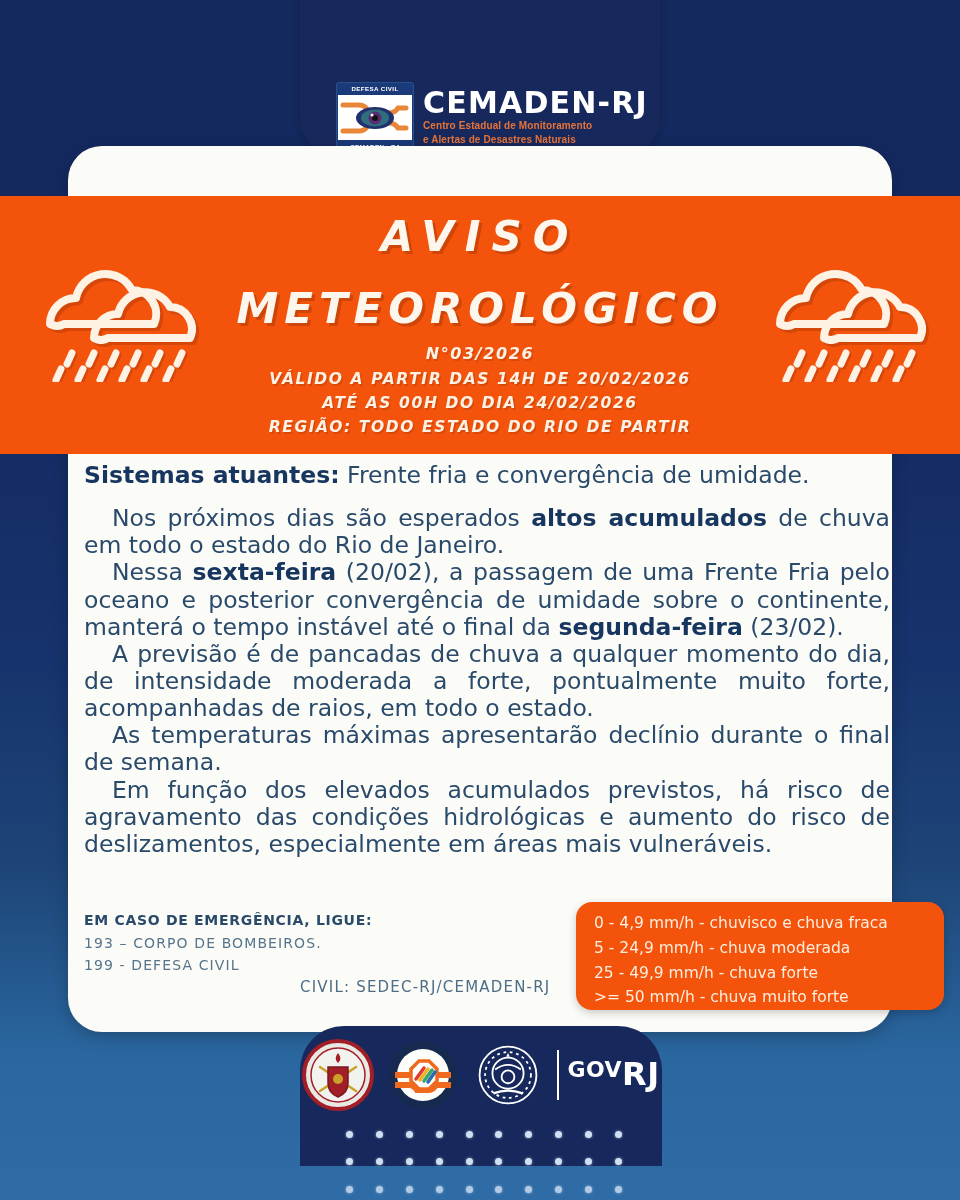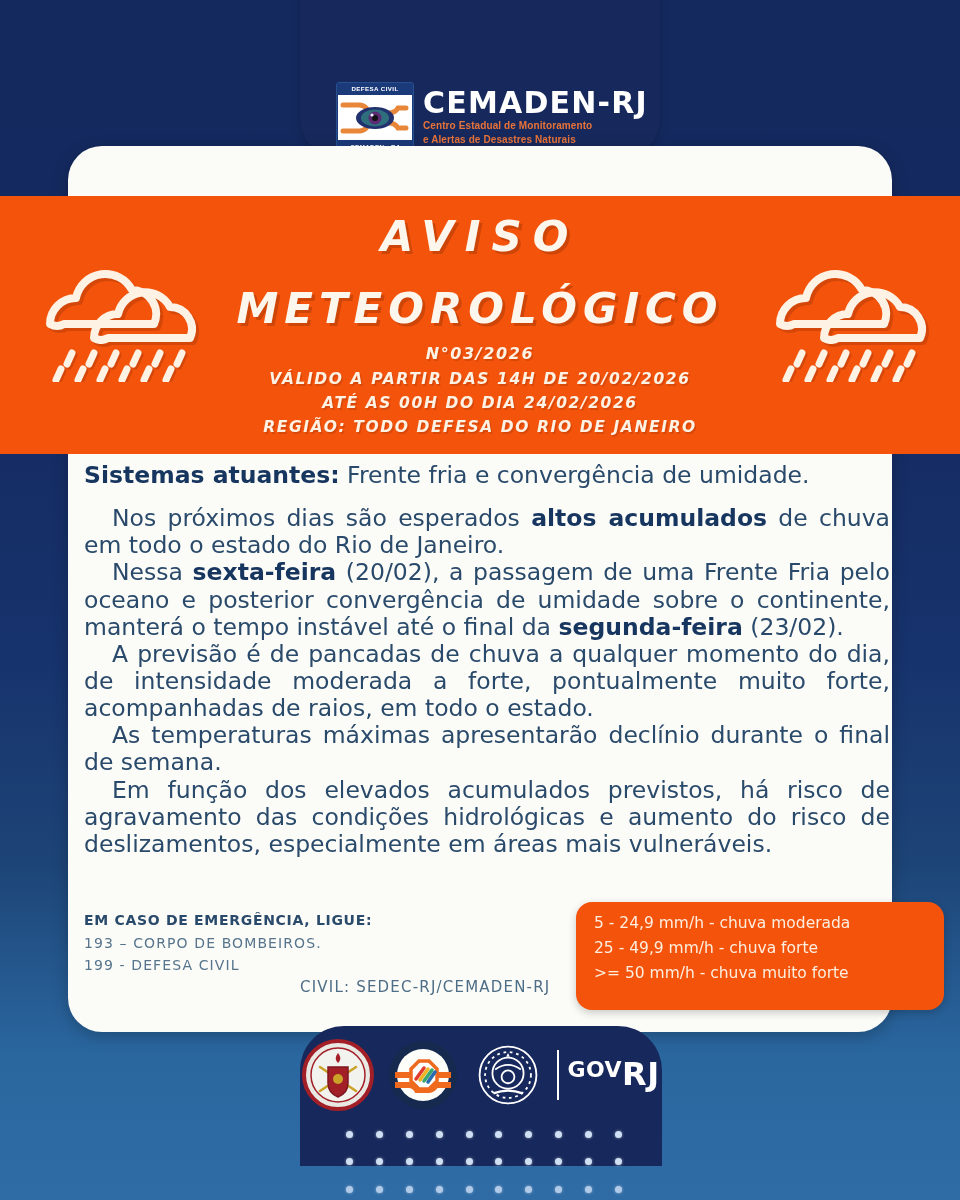--- a/index.html
+++ b/index.html
@@ -258,21 +258,21 @@
 
   <div id="card"></div>
 
   <div id="alert-band">
     <div id="alert-center">
       <div class="hero-line" id="hero-1">AVISO</div>
       <div class="hero-line" id="hero-2">METEOROLÓGICO</div>
       <div class="meta-line" id="alert-number">N°03/2026</div>
       <div class="meta-line">VÁLIDO A PARTIR DAS 14H DE 20/02/2026</div>
       <div class="meta-line">ATÉ AS 00H DO DIA 24/02/2026</div>
-      <div class="meta-line">REGIÃO: TODO DEFESA DO RIO DE JANEIRO</div>
+      <div class="meta-line">REGIÃO: TODO ESTADO DO RIO DE PARTIR</div>
     </div>
   </div>
 
   <span class="cloudicon" id="cloud-left">
     <svg width="168" height="130" viewBox="0 0 168 130" aria-hidden="true">
       <g fill="none" stroke="#fdf2e4" stroke-width="8" stroke-linecap="round" stroke-linejoin="round" style="filter:drop-shadow(3px 3px 0 rgba(120,36,0,.25))">
         <path d="M18 72 a26 26 0 0 1 26 -26 a30 30 0 0 1 56 -8 a24 24 0 0 1 22 34 H32 a14 14 0 0 1 -14 0 z"></path>
         <path d="M62 86 a24 24 0 0 1 24 -24 a28 28 0 0 1 52 -7 a22 22 0 0 1 20 31 H76 a14 14 0 0 1 -14 0 z"></path>
       </g>
       <g stroke="#fdf2e4" stroke-width="7" stroke-linecap="round" style="filter:drop-shadow(2px 2px 0 rgba(120,36,0,.25))">
@@ -325,20 +325,21 @@
   </div>
 
   <div id="emergency">
     <div class="em-head">EM CASO DE EMERGÊNCIA, LIGUE:</div>
     <div class="em-line">193 – CORPO DE BOMBEIROS.</div>
     <div class="em-line">199 - DEFESA CIVIL</div>
   </div>
   <div id="source">CIVIL: SEDEC-RJ/CEMADEN-RJ</div>
 
   <div id="legend">
+    <div class="lg-line">0 - 4,9 mm/h - chuvisco e chuva fraca</div>
     <div class="lg-line">5 - 24,9 mm/h - chuva moderada</div>
     <div class="lg-line">25 - 49,9 mm/h - chuva forte</div>
     <div class="lg-line">&gt;= 50 mm/h - chuva muito forte</div>
   </div>
 
   <div id="footer-panel"></div>
   <div id="footer-logos">
 
     <span class="badge">
       <svg width="72" height="72" viewBox="0 0 72 72" aria-hidden="true">

